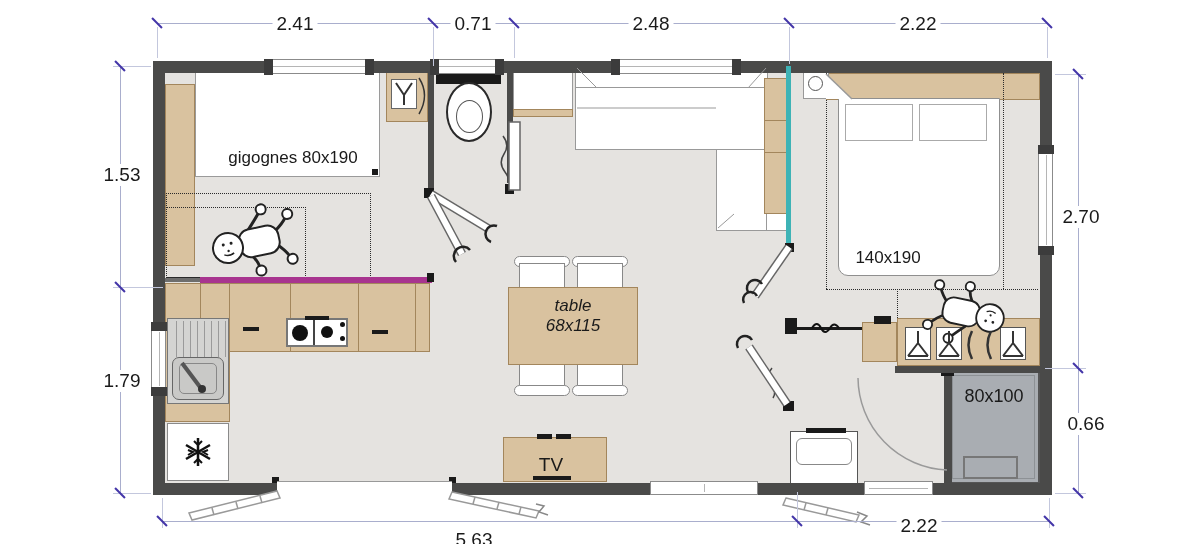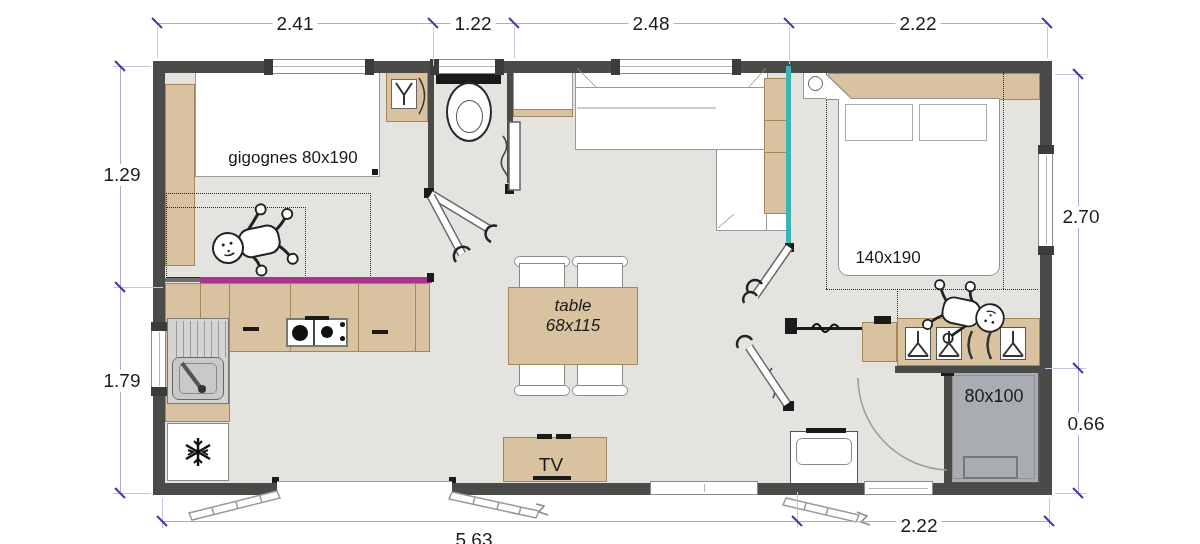--- a/index.html
+++ b/index.html
@@ -323,23 +323,23 @@
   <div class="abs tick" style="left:113px;top:286px;"></div>
   <div class="abs tick" style="left:113px;top:492px;"></div>
   <div class="abs tick" style="left:1071px;top:73px;"></div>
   <div class="abs tick" style="left:1071px;top:367px;"></div>
   <div class="abs tick" style="left:1071px;top:492px;"></div>
   <div class="abs tick" style="left:155px;top:520px;"></div>
   <div class="abs tick" style="left:790px;top:520px;"></div>
   <div class="abs tick" style="left:1042px;top:520px;"></div>
 
   <div class="abs dimlabel" style="left:295px;top:24px;">2.41</div>
-  <div class="abs dimlabel" style="left:473px;top:24px;">1.22</div>
+  <div class="abs dimlabel" style="left:473px;top:24px;">0.71</div>
   <div class="abs dimlabel" style="left:651px;top:24px;">2.48</div>
   <div class="abs dimlabel" style="left:918px;top:24px;">2.22</div>
-  <div class="abs dimlabel" style="left:122px;top:175px;">1.29</div>
+  <div class="abs dimlabel" style="left:122px;top:175px;">1.53</div>
   <div class="abs dimlabel" style="left:122px;top:381px;text-align:right;">1.79</div>
   <div class="abs dimlabel" style="left:1081px;top:217px;">2.70</div>
   <div class="abs dimlabel" style="left:1086px;top:424px;">0.66</div>
   <div class="abs dimlabel" style="left:474px;top:540px;">5.63</div>
   <div class="abs dimlabel" style="left:919px;top:526px;">2.22</div>
 
 </div>
 
 </body></html>

